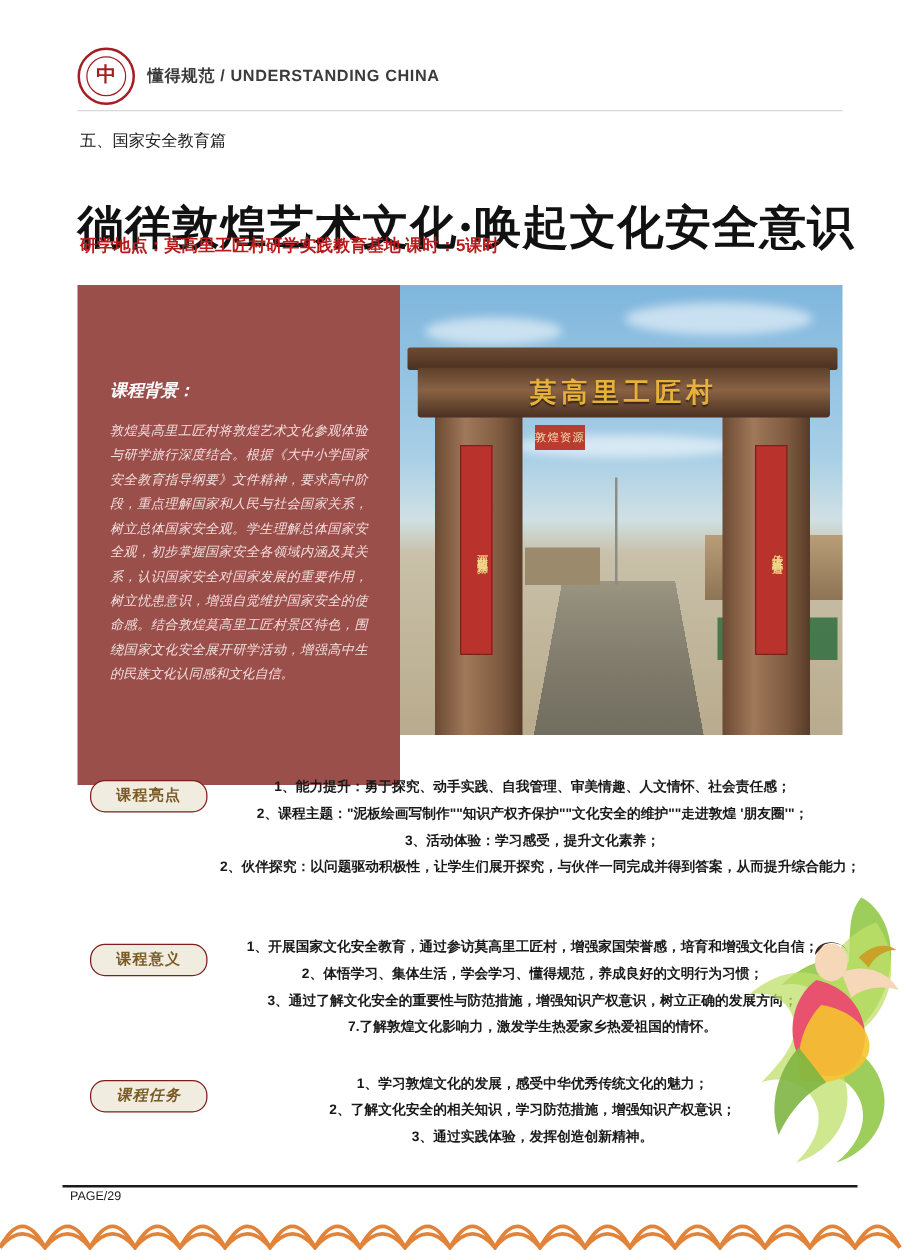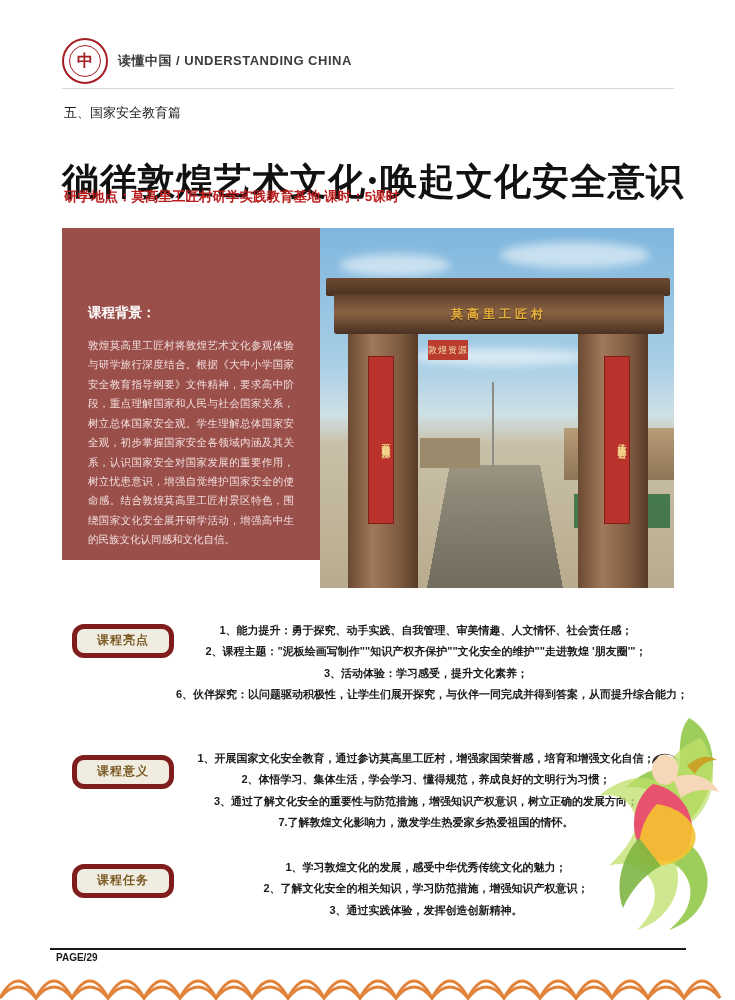--- a/index.html
+++ b/index.html
@@ -107,25 +107,26 @@
   .hero {
     position: absolute;
     left: 62px;
     top: 228px;
     width: 612px;
     height: 360px;
     display: flex;
   }
   .hero-left {
     width: 258px;
-    height: 332px;
+    height: 400px;
     background: #9a4f4a;
     position: relative;
     box-sizing: border-box;
     padding: 76px 26px 20px 26px;
+    font-style: italic;
   }
   .hero-left h3 {
     margin: 0 0 14px 0;
     font-size: 13.5px;
     color: #ffffff;
     font-weight: bold;
   }
   .hero-left p {
     margin: 0;
     font-size: 10.5px;
@@ -192,21 +193,21 @@
     background: linear-gradient(#6d4a31, #4a3122);
     border-radius: 2px;
   }
   .gate-text {
     position: absolute;
     left: 14px;
     top: 70px;
     width: 330px;
     text-align: center;
     color: #e8b23a;
-    font-size: 12px;
+    font-size: 21px;
     font-weight: bold;
     letter-spacing: 4px;
     line-height: 32px;
     font-family: "DejaVu Serif", "Liberation Serif", serif;
     text-shadow: 0 1px 1px rgba(0,0,0,.5);
   }
   .plaque {
     position: absolute;
     width: 26px;
     background: #b9332c;
@@ -268,21 +269,21 @@
     background: #2f6f3f;
     opacity: .85;
   }
 
   
   .pill {
     position: absolute;
     width: 92px;
     height: 24px;
     background: #f0ece0;
-    border: 5px solid #7f1d1d;
+    border: 1px solid #7f1d1d;
     border-radius: 12px;
     color: #7a5a25;
     font-size: 12px;
     font-weight: bold;
     text-align: center;
     line-height: 22px;
     letter-spacing: 1px;
   }
   .block-text {
     position: absolute;
@@ -292,21 +293,21 @@
     font-weight: bold;
   }
   .block-text div { white-space: nowrap; text-align: center; }
 
   #pill-highlights { left: 72px; top: 624px; }
   #txt-highlights { left: 176px; top: 620px; width: 500px; }
 
   #pill-meaning { left: 72px; top: 755px; }
   #txt-meaning { left: 176px; top: 748px; width: 500px; }
 
-  #pill-tasks { left: 72px; top: 864px; }
+  #pill-tasks { left: 72px; top: 864px; font-style: italic; }
   #txt-tasks { left: 176px; top: 857px; width: 500px; }
 
   
   .figure {
     position: absolute;
     right: 6px;
     bottom: 52px;
     width: 160px;
     height: 240px;
     pointer-events: none;
@@ -319,42 +320,42 @@
     top: 948px;
     width: 636px;
     height: 2px;
     background: #1a1a1a;
   }
   .page-num {
     position: absolute;
     left: 56px;
     top: 952px;
     font-size: 10px;
-    font-weight: bold;
+    font-weight: normal;
     color: #1a1a1a;
   }
   .wave {
     position: absolute;
     left: 0;
     top: 960px;
     width: 735px;
     height: 40px;
   }
 </style>
 </head>
 <body>
 
 <div class="page">
 
   <div class="header">
     <div class="logo-badge">
       <span class="glyph">中</span>
     </div>
     <div class="header-title">
-      <span>读懂中国</span><span> / </span><span>UNDERSTANDING CHINA</span>
+      <span>懂得规范</span><span> / </span><span>UNDERSTANDING CHINA</span>
     </div>
   </div>
   <div class="header-rule"></div>
 
   <div class="section-label">五、国家安全教育篇</div>
 
   <h1 class="main-title">徜徉敦煌艺术文化·唤起文化安全意识</h1>
   <div class="subtitle">研学地点：莫高里工匠村研学实践教育基地 课时：5课时</div>
 
   <div class="hero">
@@ -381,21 +382,21 @@
       <div class="plaque p2">传承古法匠心营造</div>
       <div class="side-sign s1">敦煌资源</div>
     </div>
   </div>
 
   <div class="pill" id="pill-highlights">课程亮点</div>
   <div class="block-text" id="txt-highlights">
     <div>1、能力提升：勇于探究、动手实践、自我管理、审美情趣、人文情怀、社会责任感；</div>
     <div>2、课程主题："泥板绘画写制作""知识产权齐保护""文化安全的维护""走进敦煌 '朋友圈'"；</div>
     <div>3、活动体验：学习感受，提升文化素养；</div>
-    <div>6、伙伴探究：以问题驱动积极性，让学生们展开探究，与伙伴一同完成并得到答案，从而提升综合能力；</div>
+    <div>2、伙伴探究：以问题驱动积极性，让学生们展开探究，与伙伴一同完成并得到答案，从而提升综合能力；</div>
   </div>
 
   <div class="pill" id="pill-meaning">课程意义</div>
   <div class="block-text" id="txt-meaning">
     <div>1、开展国家文化安全教育，通过参访莫高里工匠村，增强家国荣誉感，培育和增强文化自信；</div>
     <div>2、体悟学习、集体生活，学会学习、懂得规范，养成良好的文明行为习惯；</div>
     <div>3、通过了解文化安全的重要性与防范措施，增强知识产权意识，树立正确的发展方向；</div>
     <div>7.了解敦煌文化影响力，激发学生热爱家乡热爱祖国的情怀。</div>
   </div>
 

